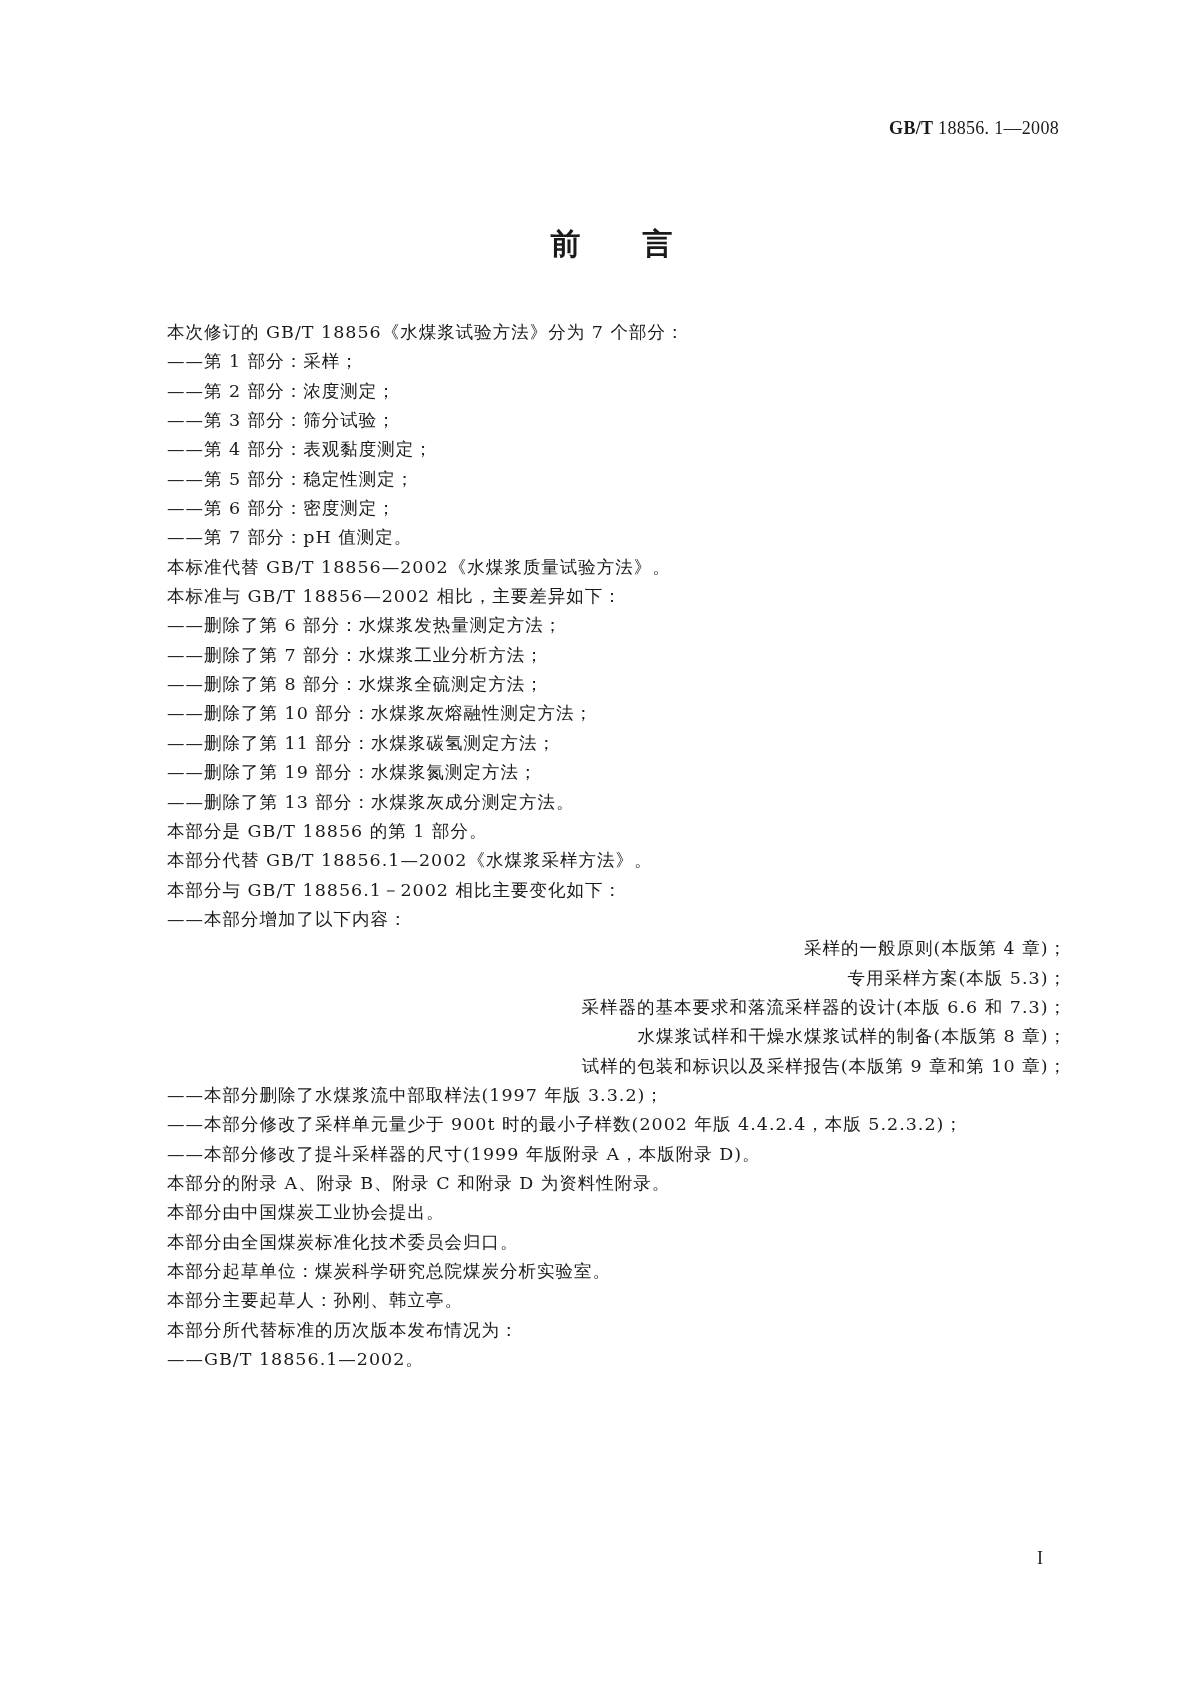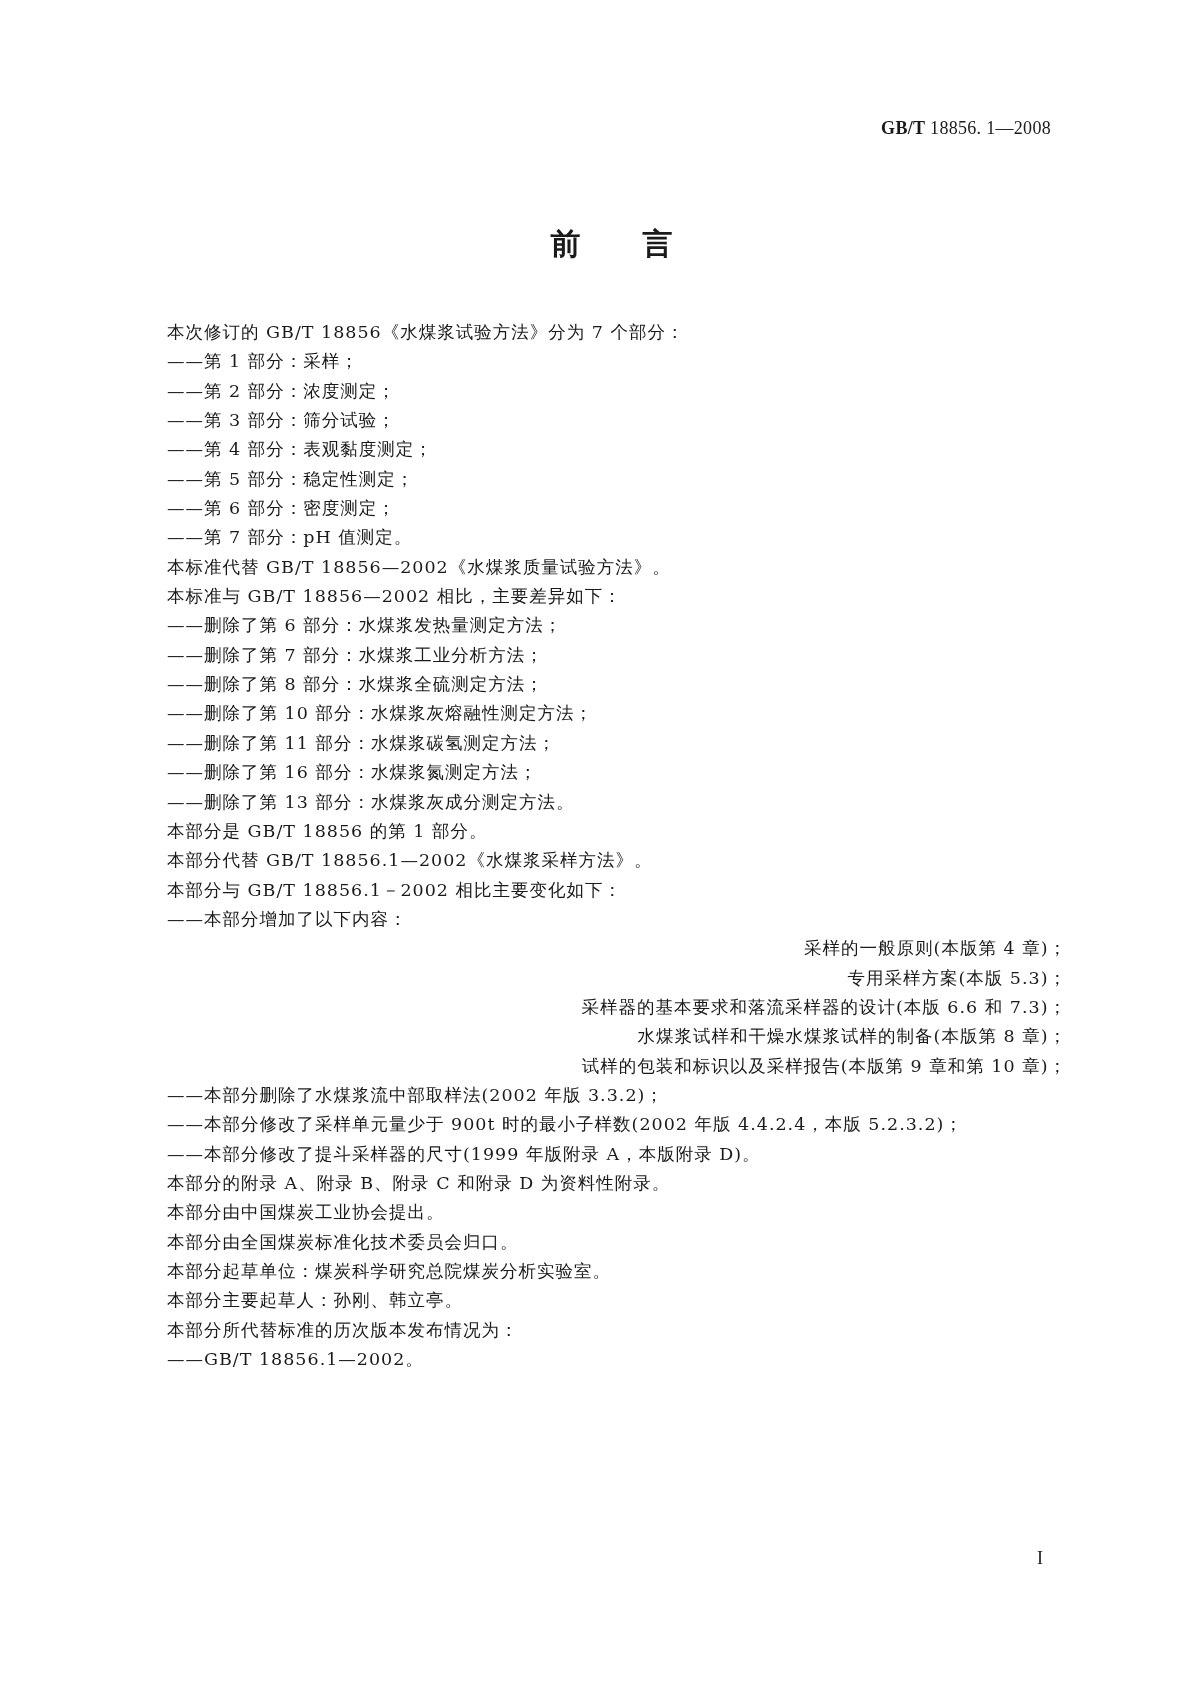--- a/index.html
+++ b/index.html
@@ -1,18 +1,18 @@
 <!DOCTYPE html>
 <html><head>
 <meta charset="utf-8">
 <style>
   html, body { margin:0; padding:0; background:#ffffff; }
   body { width:1191px; height:1684px; position:relative; overflow:hidden;
          font-family:"DejaVu Serif","Liberation Serif",serif; color:#1a1a1a; }
-  .header-code { position:absolute; top:118px; right:140px; font-size:18px;
+  .header-code { position:absolute; top:118px; right:132px; font-size:18px;
                  font-family:"Liberation Serif","DejaVu Serif",serif; letter-spacing:0.3px;margin-left:12px; }
   .header-code b { font-weight:bold; }
   .title { position:absolute; top:224px; left:0; width:1191px; text-align:center;
            font-family:"DejaVu Sans","Liberation Sans",sans-serif; font-size:30px; font-weight:bold;
            letter-spacing:62px; text-indent:62px;margin-left:16px; }
   .body { position:absolute; top:318px; left:167px; width:900px; }
   .line { height:29.35px; line-height:29px; font-size:17.5px; white-space:nowrap; letter-spacing:1px; }
   .line.indent { padding-left:40px;text-align:right; }
   .page-num { position:absolute; top:1548px; left:1037px; font-size:18px; font-family:"Liberation Serif",serif; }
 </style>
@@ -32,32 +32,32 @@
     <div class="line">——第 5 部分：稳定性测定；</div>
     <div class="line">——第 6 部分：密度测定；</div>
     <div class="line">——第 7 部分：pH 值测定。</div>
     <div class="line">本标准代替 GB/T 18856—2002《水煤浆质量试验方法》。</div>
     <div class="line">本标准与 GB/T 18856—2002 相比，主要差异如下：</div>
     <div class="line">——删除了第 6 部分：水煤浆发热量测定方法；</div>
     <div class="line">——删除了第 7 部分：水煤浆工业分析方法；</div>
     <div class="line">——删除了第 8 部分：水煤浆全硫测定方法；</div>
     <div class="line">——删除了第 10 部分：水煤浆灰熔融性测定方法；</div>
     <div class="line">——删除了第 11 部分：水煤浆碳氢测定方法；</div>
-    <div class="line">——删除了第 16 部分：水煤浆氮测定方法；</div>
+    <div class="line">——删除了第 19 部分：水煤浆氮测定方法；</div>
     <div class="line">——删除了第 13 部分：水煤浆灰成分测定方法。</div>
     <div class="line">本部分是 GB/T 18856 的第 1 部分。</div>
     <div class="line">本部分代替 GB/T 18856.1—2002《水煤浆采样方法》。</div>
     <div class="line">本部分与 GB/T 18856.1－2002 相比主要变化如下：</div>
     <div class="line">——本部分增加了以下内容：</div>
     <div class="line indent">采样的一般原则(本版第 4 章)；</div>
     <div class="line indent">专用采样方案(本版 5.3)；</div>
     <div class="line indent">采样器的基本要求和落流采样器的设计(本版 6.6 和 7.3)；</div>
     <div class="line indent">水煤浆试样和干燥水煤浆试样的制备(本版第 8 章)；</div>
     <div class="line indent">试样的包装和标识以及采样报告(本版第 9 章和第 10 章)；</div>
-    <div class="line">——本部分删除了水煤浆流中部取样法(2002 年版 3.3.2)；</div>
+    <div class="line">——本部分删除了水煤浆流中部取样法(1997 年版 3.3.2)；</div>
     <div class="line">——本部分修改了采样单元量少于 900t 时的最小子样数(2002 年版 4.4.2.4，本版 5.2.3.2)；</div>
     <div class="line">——本部分修改了提斗采样器的尺寸(1999 年版附录 A，本版附录 D)。</div>
     <div class="line">本部分的附录 A、附录 B、附录 C 和附录 D 为资料性附录。</div>
     <div class="line">本部分由中国煤炭工业协会提出。</div>
     <div class="line">本部分由全国煤炭标准化技术委员会归口。</div>
     <div class="line">本部分起草单位：煤炭科学研究总院煤炭分析实验室。</div>
     <div class="line">本部分主要起草人：孙刚、韩立亭。</div>
     <div class="line">本部分所代替标准的历次版本发布情况为：</div>
     <div class="line">——GB/T 18856.1—2002。</div>
   </div>

